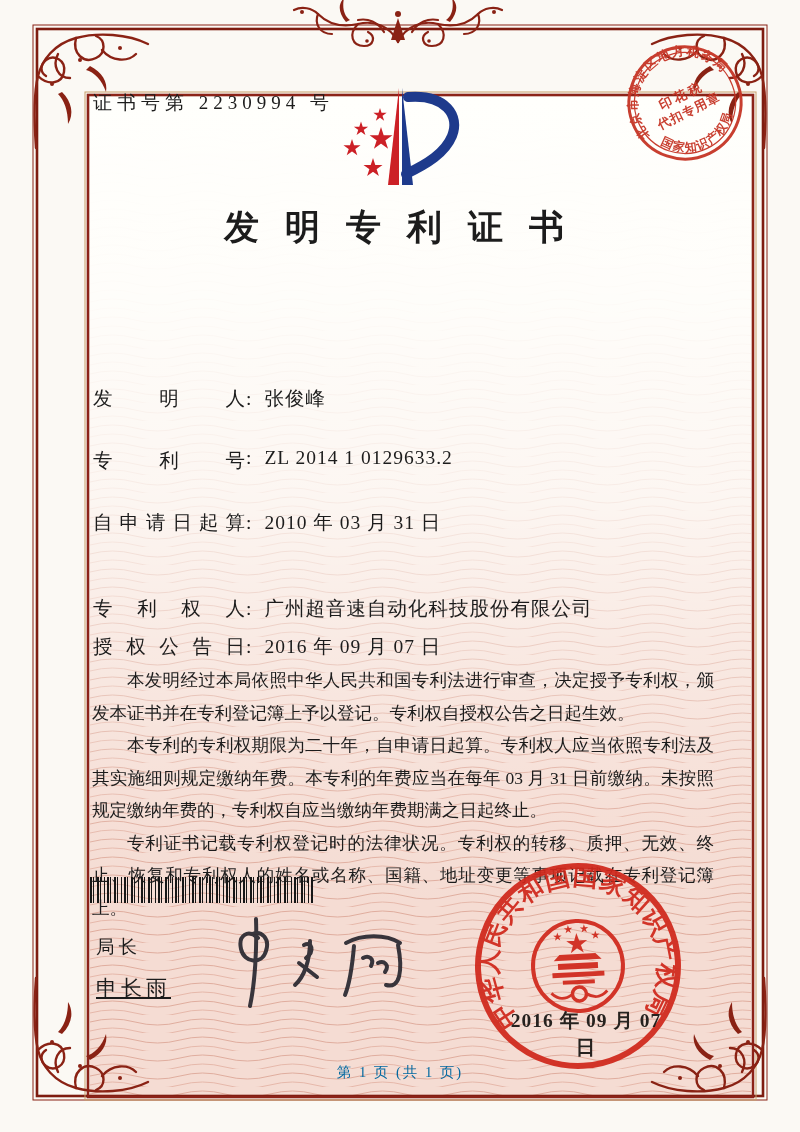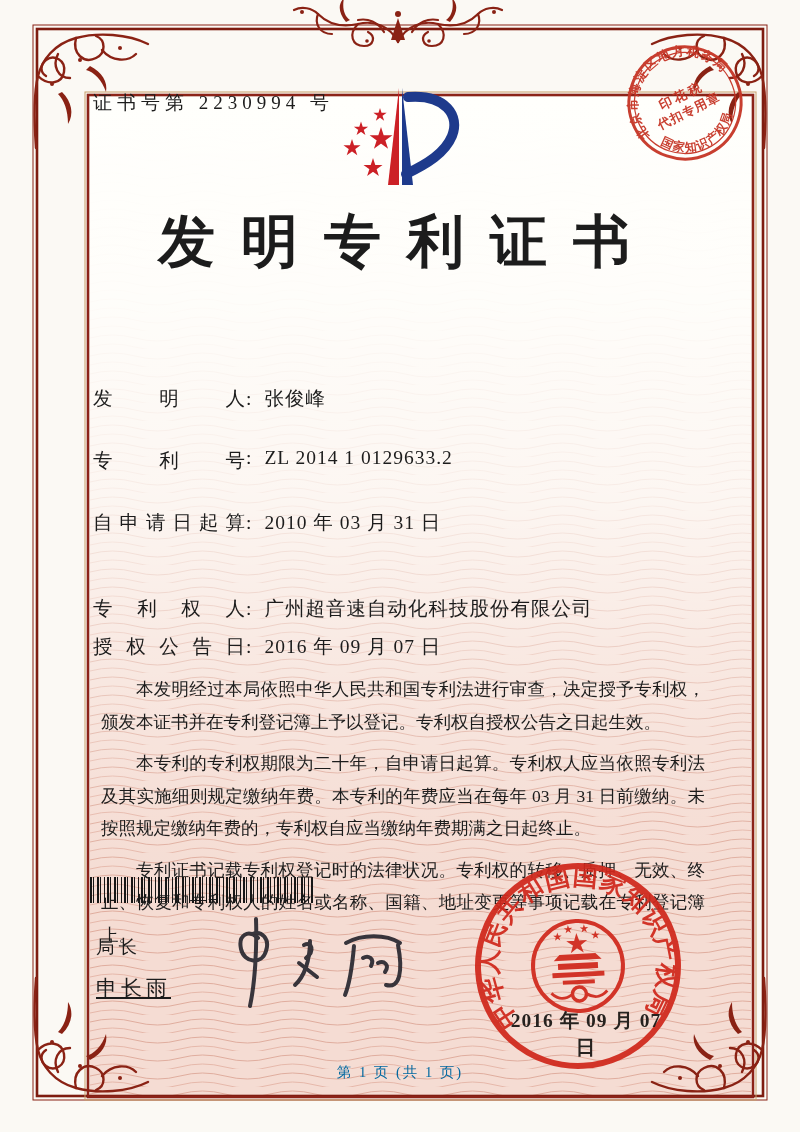--- a/index.html
+++ b/index.html
@@ -27,32 +27,32 @@
       rgba(255,255,252,0) 82%);
   }
   .frame-svg{position:absolute;left:0;top:0;z-index:2;}
 
   
   .content{position:absolute;inset:0;z-index:3;}
   .cert-no{left:93px;top:90px;font-size:19px;letter-spacing:5px;}
   .logo{left:328px;top:84px;}
   .title{
     left:0;top:204px;width:800px;text-align:center;
-    font-size:57px;font-weight:bold;letter-spacing:26px;padding-left:14px;
+    font-size:35px;font-weight:bold;letter-spacing:26px;padding-left:14px;
     box-sizing:border-box;
   }
   .frow{left:93px;font-size:19.5px;white-space:nowrap;}
   .flabel{display:inline-block;width:152px;text-align:justify;text-align-last:justify;vertical-align:top;}
   .fcolon{display:inline-block;margin-left:1px;}
   .fvalue{display:inline-block;margin-left:13px;letter-spacing:1px;}
   .r0{top:322px;} .r1{top:385px;} .r2{top:447px;}
   .r3{top:509px;} .r4{top:571px;margin-top:24px;} .r5{top:633px;}
 
   .bodytext{left:92px;top:664px;width:622px;font-size:17.5px;line-height:32.5px;text-align:justify;}
-  .bodytext p{margin:9px;text-indent:2em;}
+  .bodytext p{margin:0;text-indent:2em;}
 
   .barcode{
     left:90px;top:877px;width:223px;height:26px;
     background:
       repeating-linear-gradient(90deg,
         #161616 0 2px,rgba(0,0,0,0) 2px 3px,
         #161616 3px 4px,rgba(0,0,0,0) 4px 7px,
         #161616 7px 9px,rgba(0,0,0,0) 9px 10px,
         #161616 10px 11px,rgba(0,0,0,0) 11px 14px,
         #161616 14px 15px,rgba(0,0,0,0) 15px 17px);

